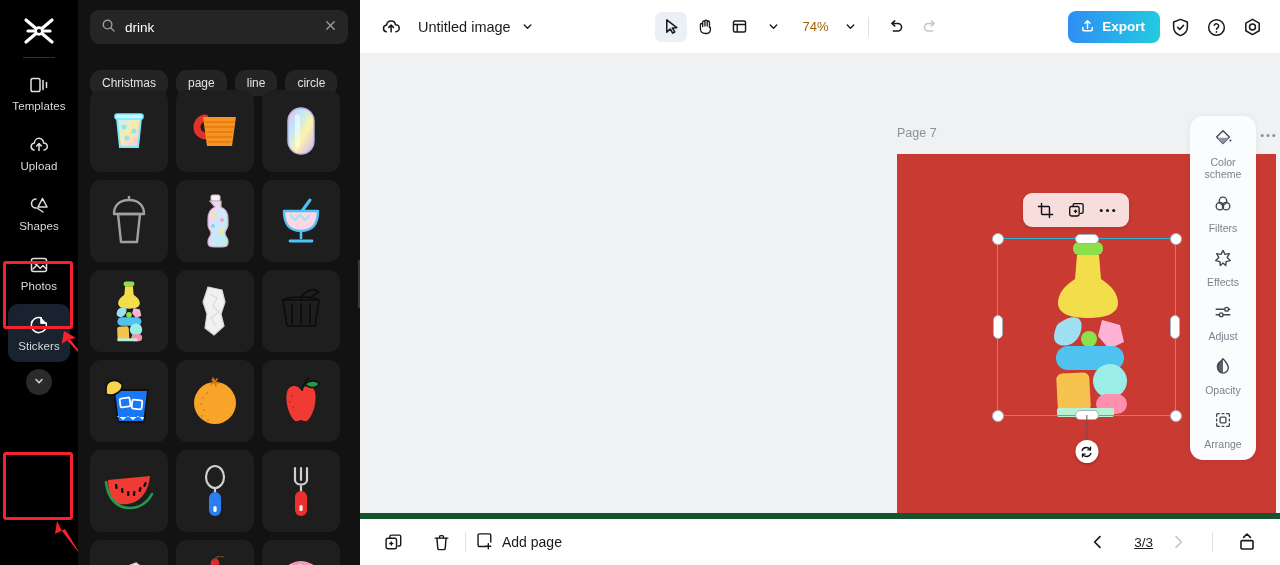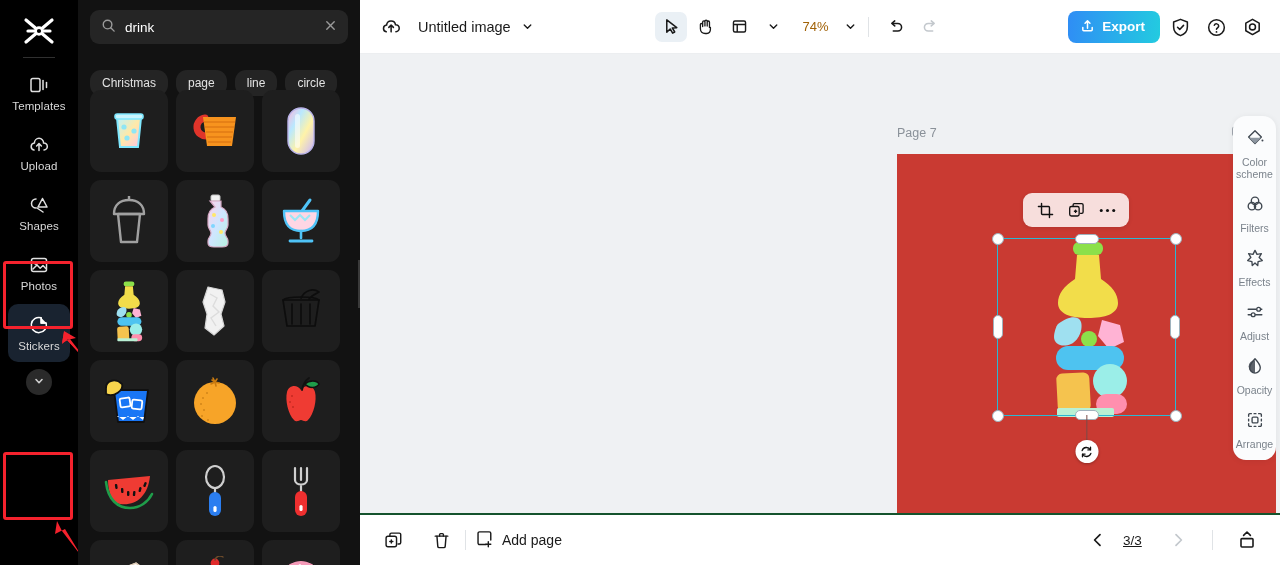--- a/index.html
+++ b/index.html
@@ -130,38 +130,38 @@
   }
   .float-tools {
     position: absolute; left: 663px; top: 139px; height: 34px; background: #f7dedc;
     border-radius: 9px; display: flex; align-items: center; gap: 5px; padding: 0 9px; z-index: 6;
     box-shadow: 0 1px 4px rgba(0,0,0,.12);
   }
   .ft-btn { width: 26px; height: 26px; display: flex; align-items: center; justify-content: center; cursor: pointer; border-radius: 5px; }
 
   
   .props {
-    position: absolute; right: 4px; top: 62px; width: 43px;
+    position: absolute; right: 24px; top: 62px; width: 66px;
     background: #fbfcfd; border-radius: 13px; padding: 12px 0 10px;
     display: flex; flex-direction: column; align-items: center; gap: 14px;
     box-shadow: 0 1px 6px rgba(0,0,0,.07); z-index: 7;
   }
   .prop-item { width: 60px; display: flex; flex-direction: column; align-items: center; gap: 4px; cursor: pointer; }
   .prop-label { font-size: 10.5px; color: #7b838c; line-height: 1.15; text-align: center; }
 
   
   .bottombar {
-    height: 52px; background: #ffffff; border-top: 2px solid #14532d;
+    height: 52px; background: #ffffff; border-top: 6px solid #14532d;
     display: flex; align-items: center; padding: 0 18px; flex-shrink: 0;
   }
   .bb-btn { width: 30px; height: 30px; display: flex; align-items: center; justify-content: center; cursor: pointer; }
   .addpage { display: flex; align-items: center; gap: 8px; cursor: pointer; }
   .addpage-lbl { font-size: 14px; color: #1a1a1a; }
   .bb-right { margin-left: auto; display: flex; align-items: center; gap: 10px; }
-  .pagecount { font-size: 13.5px; color: #1a1a1a; min-width: 30px; text-align: left; text-decoration: underline; }
+  .pagecount { font-size: 13.5px; color: #1a1a1a; min-width: 30px; text-align: right; text-decoration: underline; }
 </style>
 </head>
 <body>
 
 <div class="app">
 
   <div class="rail">
     <div class="logo">
       <svg width="34" height="28" viewBox="0 0 34 28">
         <path d="M4 3 L30 25 M30 3 L4 25" stroke="#fff" stroke-width="3.2" fill="none" stroke-linecap="round"></path>

